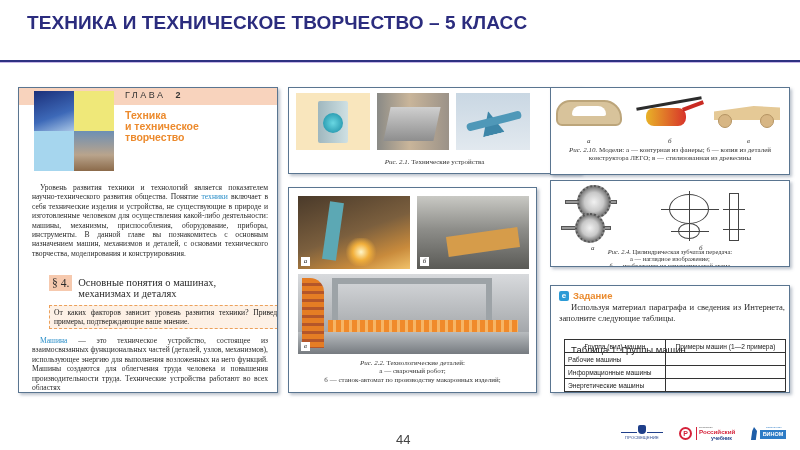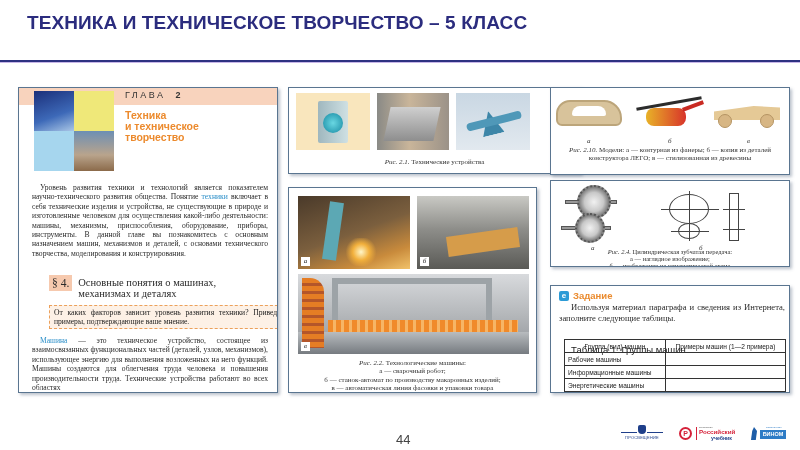--- a/index.html
+++ b/index.html
@@ -204,24 +204,23 @@
     <div class="photo-tag">б</div>
   </div>
   <div class="photo p-line">
     <div class="line-arch"></div>
     <div class="line-conveyor"></div>
     <div class="line-bottles"></div>
     <div class="line-chute"></div>
     <div class="photo-tag">в</div>
   </div>
   <div class="caption" id="machines-caption">
-    <div><i>Рис. 2.2.</i><span> Технологические машины:</span></div>
+    <div><i>Рис. 2.2.</i><span> Технологические деталей:</span></div>
     <div>а — сварочный робот;</div>
     <div>б — станок-автомат по производству макаронных изделий;</div>
-    <div>в — автоматическая линия фасовки и упаковки товара</div>
   </div>
 </div>
 
 <div class="card" id="card-models">
   <div class="model m-car">
     <div class="m-car-window"></div>
   </div>
   <div class="model m-heli">
     <div class="heli-rotor"></div>
     <div class="heli-body"></div>

